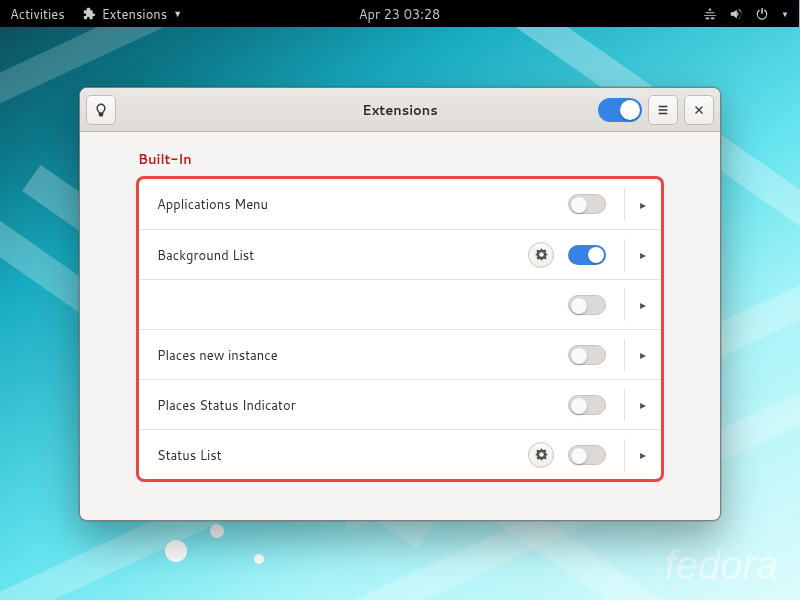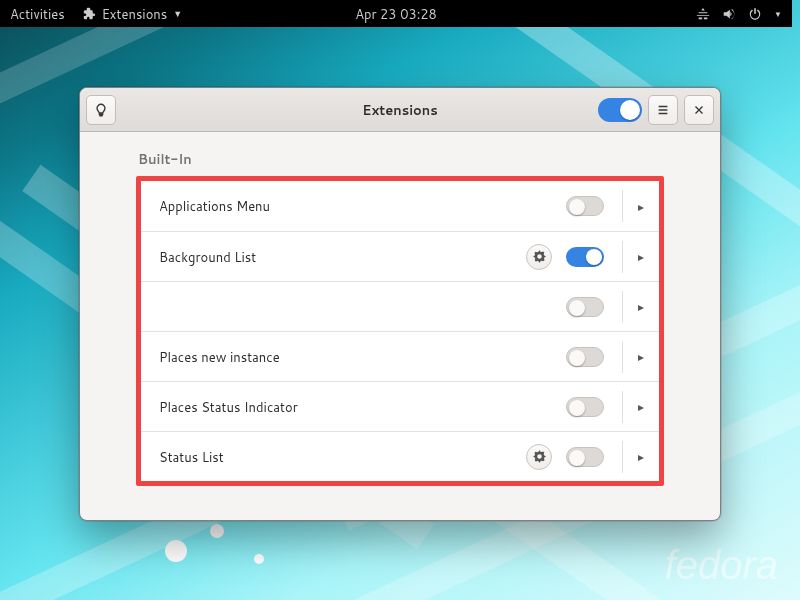--- a/index.html
+++ b/index.html
@@ -28,21 +28,21 @@
   .dD{top:554px;left:254px;width:10px;height:10px;}
 
   .fedora-wordmark{
     position:absolute;right:22px;bottom:12px;
     color:rgba(255,255,255,0.55);font-size:40px;font-weight:400;
     font-style:italic;letter-spacing:0px;font-family:"Trebuchet MS","Segoe UI",sans-serif;
   }
 
   
   .top-bar{
-    position:absolute;top:0;left:0;right:8px;height:27px;
+    position:absolute;top:0;left:0;right:1px;height:27px;
     background:#000;color:#ccc;display:flex;align-items:center;
     font-size:13px;padding:0 10px;z-index:10;
   }
   .tb-left{display:flex;gap:18px;align-items:center;}
   .tb-btn{cursor:pointer;}
   .tb-ext{display:flex;align-items:center;gap:6px;}
   .tb-ext svg{width:13px;height:13px;fill:#ccc;}
   .tb-ext .caret{font-size:9px;}
   .tb-clock{position:absolute;left:50%;transform:translateX(-50%);}
   .tb-right{margin-left:auto;display:flex;gap:12px;align-items:center;}
@@ -79,22 +79,22 @@
     background:#fff;box-shadow:0 1px 2px rgba(0,0,0,0.3);transition:.15s;}
   .toggle.sm{width:38px;height:20px;}
   .toggle.sm .knob{width:16px;height:16px;}
   .toggle.on{background:#3584e4;}
   .toggle.on .knob{right:2px;}
   .toggle.off{background:#dcd9d6;border:1px solid #c7c3bf;}
   .toggle.off .knob{left:2px;background:#faf9f8;}
 
   
   .body{flex:1;overflow:auto;padding:18px 56px 24px;}
-  .section-label{font-size:13px;font-weight:700;color:#737373;margin:0 2px 8px;}
-  .list{border:5px solid #ef4444;border-radius:2px;background:#ffffff;}
+  .section-label{font-size:13px;font-weight:700;color:#b91c1c;margin:0 2px 8px;}
+  .list{border:3px solid #ef4444;border-radius:8px;background:#ffffff;}
   .row{display:flex;align-items:center;height:50px;padding:0 14px 0 18px;
     border-top:1px solid #e3e0dd;}
   .row:first-child{border-top:none;}
   .row-name{font-size:13px;color:#2e2d2c;}
   .row-right{margin-left:auto;display:flex;align-items:center;gap:14px;}
   .gear{
     width:26px;height:26px;border:1px solid #c8c4c0;border-radius:50%;
     background:linear-gradient(#fbfaf9,#efece9);display:flex;
     align-items:center;justify-content:center;cursor:pointer;
   }

